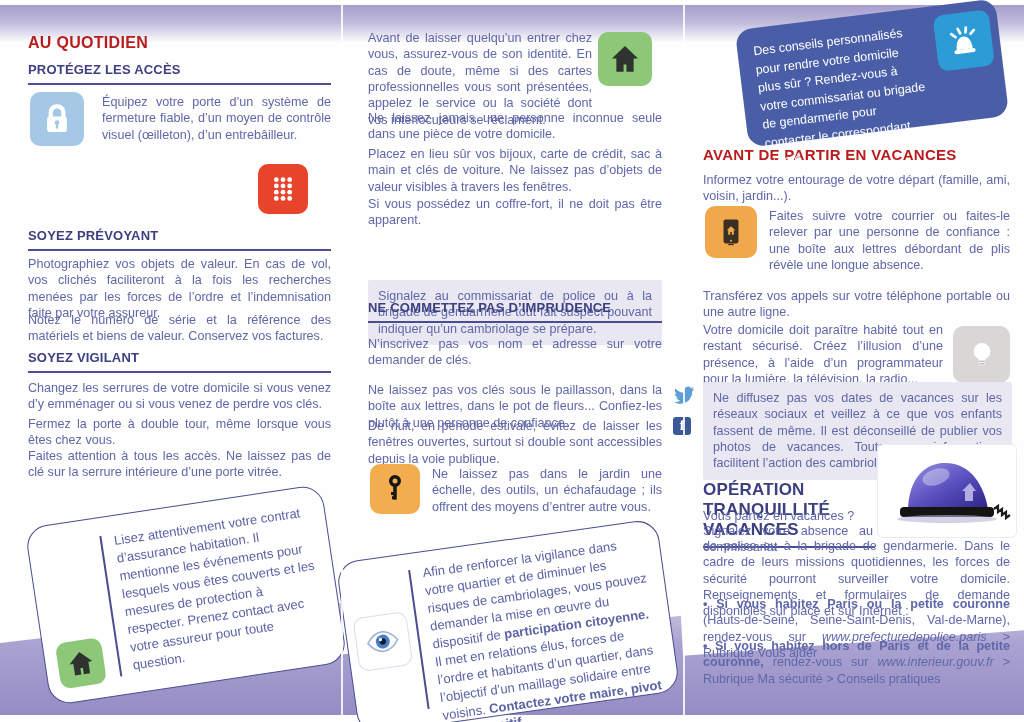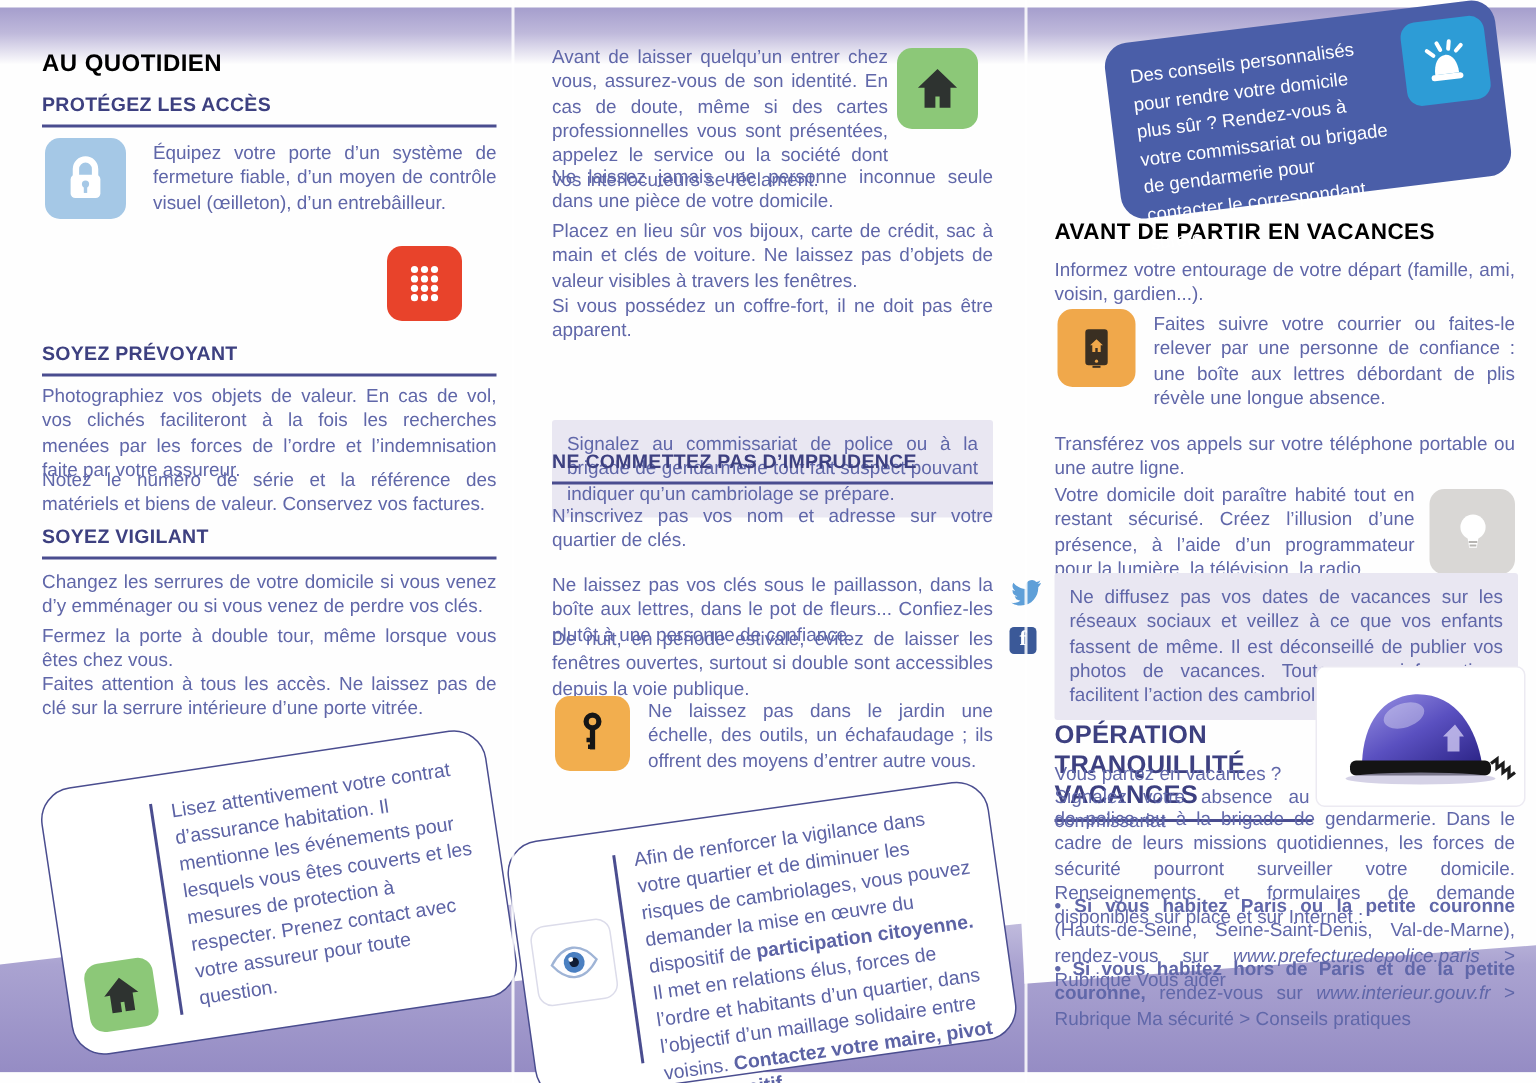--- a/index.html
+++ b/index.html
@@ -23,21 +23,21 @@
   .fold-2{left:683px;}
 
   
   .col{position:absolute;top:0;height:722px;z-index:2;}
   .col1{left:28px;width:303px;}
   .col2{left:368px;width:294px;}
   .col3{left:703px;width:310px;}
   .abs{position:absolute;}
 
   
-  .h-main{color:#000000;font-weight:bold;font-size:16px;letter-spacing:.3px;}
+  .h-main{color:#b91c1c;font-weight:bold;font-size:16px;letter-spacing:.3px;}
   .h-sub{
     color:#3d4080;font-weight:bold;font-size:13px;letter-spacing:.2px;
     border-bottom:2px solid #4a4d8f;padding-bottom:6px;width:100%;
   }
   .p{color:#6067a9;font-size:12.6px;line-height:1.3;text-align:justify;}
   .p .b{font-weight:bold;}
   .p .i{font-style:italic;}
   .highlight{background:#e9e7f2;padding:8px 10px;border-radius:2px;}
 
   
@@ -140,21 +140,21 @@
       </svg>
     </div>
 
     <div class="abs p" style="top:110px;left:0;width:294px;">Ne laissez jamais une personne inconnue seule dans une pièce de votre domicile.</div>
     <div class="abs p" style="top:146px;left:0;width:294px;">Placez en lieu sûr vos bijoux, carte de crédit, sac à main et clés de voiture. Ne laissez pas d’objets de valeur visibles à travers les fenêtres.</div>
     <div class="abs p" style="top:196px;left:0;width:294px;">Si vous possédez un coffre-fort, il ne doit pas être apparent.</div>
 
     <div class="abs p highlight" style="top:232px;left:0;width:274px;margin-top:48px;">Signalez au commissariat de police ou à la brigade de gendarmerie tout fait suspect pouvant indiquer qu’un cambriolage se prépare.</div>
 
     <div class="abs h-sub" style="top:300px;left:0;">NE COMMETTEZ PAS D’IMPRUDENCE</div>
-    <div class="abs p" style="top:336px;left:0;width:294px;">N’inscrivez pas vos nom et adresse sur votre quartier de clés.</div>
+    <div class="abs p" style="top:336px;left:0;width:294px;">N’inscrivez pas vos nom et adresse sur votre demander de clés.</div>
     <div class="abs p" style="top:382px;left:0;width:294px;">Ne laissez pas vos clés sous le paillasson, dans la boîte aux lettres, dans le pot de fleurs... Confiez-les plutôt à une personne de confiance.</div>
     <div class="abs p" style="top:418px;left:0;width:294px;">De nuit, en période estivale, évitez de laisser les fenêtres ouvertes, surtout si double sont accessibles depuis la voie publique.</div>
 
     <div class="abs tile tile-key" style="top:464px;left:2px;width:50px;height:50px;">
       <svg width="30" height="30" viewBox="0 0 24 24">
         <circle cx="12" cy="5.6" r="3.4" fill="none" stroke="#161616" stroke-width="2.8"></circle>
         <path d="M12 9v11.5" stroke="#161616" stroke-width="2.8"></path>
         <path d="M12 15.5H8.8M12 19h-2.4" stroke="#161616" stroke-width="2.4"></path>
       </svg>
     </div>
@@ -187,21 +187,21 @@
               <path d="M18.8 6.4l-2.2 2"></path>
           </g>
           <path d="M7.2 17.2c0-4.6 2-7.6 4.8-7.6s4.8 3 4.8 7.6Z" fill="#fff"></path>
           <rect x="5.6" y="17.2" width="12.8" height="2.4" rx="1.2" fill="#fff"></rect>
         </svg>
       </div>
     </div>
 
     <div class="abs h-main" style="top:146px;left:0;font-size:15px;">AVANT DE PARTIR EN VACANCES</div>
 
-    <div class="abs p" style="top:172px;left:0;width:307px;">Informez votre entourage de votre départ (famille, ami, voisin, gardien...).</div>
+    <div class="abs p" style="top:172px;left:0;width:307px;">Informez votre entourage de votre départ (famille, ami, voisin, jardin...).</div>
 
     <div class="abs tile tile-phone" style="top:206px;left:2px;width:52px;height:52px;">
       <svg width="32" height="32" viewBox="0 0 24 24">
         <rect x="6.4" y="2.6" width="11.2" height="18" rx="1.6" fill="#3a2f22"></rect>
         <rect x="10" y="20.9" width="4" height="1" fill="#3a2f22"></rect>
         <path d="M12 7.6 8.8 10.6h1.1v3.4h1.5v-2h1.2v2h1.5v-3.4h1.1Z" fill="#f0a84b"></path>
         <circle cx="12" cy="18.6" r=".8" fill="#f0a84b"></circle>
       </svg>
     </div>
     <div class="abs p" style="top:208px;left:66px;width:241px;">Faites suivre votre courrier ou faites-le relever par une personne de confiance : une boîte aux lettres débordant de plis révèle une longue absence.</div>

